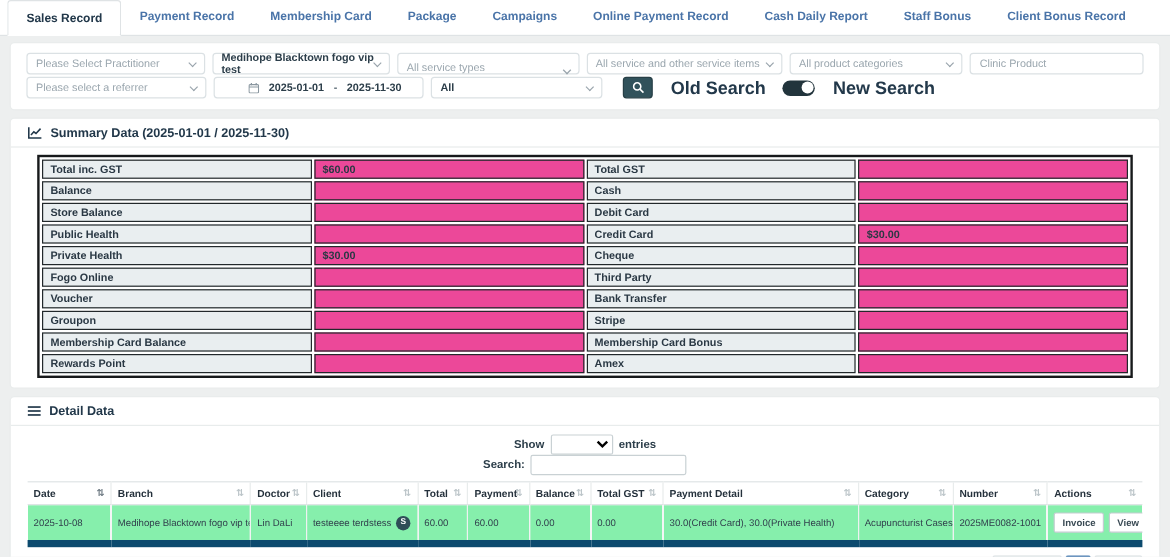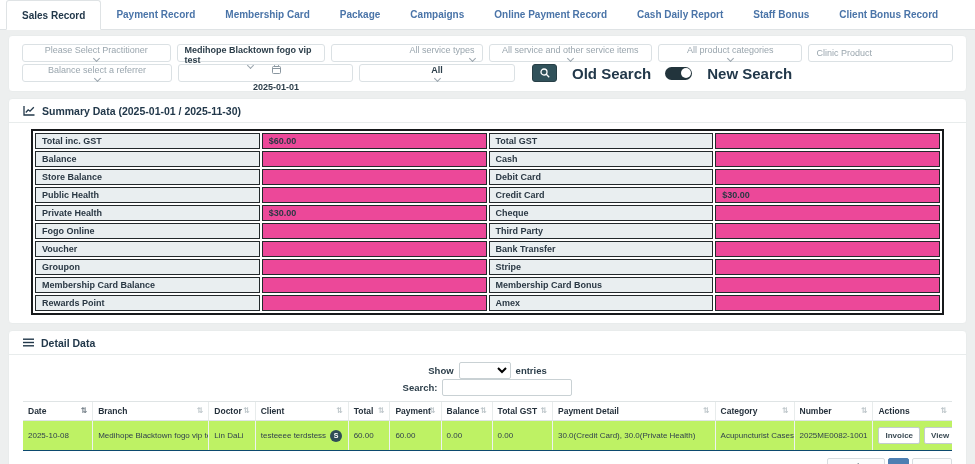--- a/index.html
+++ b/index.html
@@ -10,30 +10,30 @@
   .tabbar { height:30px; background:#ffffff; border-bottom:1px solid #dfe3e5; display:flex; align-items:stretch; padding-left:6px; }
   .tab { display:flex; align-items:center; padding:0 15px; font-size:10px; font-weight:700; color:#4a74a8; cursor:pointer; white-space:nowrap; }
   .tab.active { background:#fff; border:1px solid #dfe3e5; border-bottom-color:#fff; margin-bottom:-1px; border-radius:3px 3px 0 0; color:#22384a; position:relative; z-index:2; }
 
   .content { padding:5px 8px 0; display:flex; flex-direction:column; gap:6px; }
   .card { background:#fff; border-radius:4px; border:1px solid #e9ecec; }
 
   
   .filter-card { padding:6px 13px 7px; }
   .frow { display:flex; align-items:center; gap:6px; margin:2px 0; }
-  .fsel, .fdate, .finput { height:18px; border:1px solid #dbe1e4; border-radius:3px; background:#fff; display:flex; align-items:center; padding:0 7px; font-size:9px; color:#9aa6ae;flex-direction:column; }
+  .fsel, .fdate, .finput { height:18px; border:1px solid #dbe1e4; border-radius:3px; background:#fff; display:flex; align-items:center; padding:0 7px; font-size:9px; color:#9aa6ae; }
   .fsel { justify-content:space-between; cursor:pointer; }
   .fsel .val-dark { color:#2c3e4a; font-weight:700; }
   .fsel .val-mid  { color:#2c3e4a; font-weight:600; }
   .chev { width:5px; height:5px; border-right:1.3px solid #99a4ac; border-bottom:1.3px solid #99a4ac; transform:rotate(45deg); margin-top:-2px; flex:0 0 auto; }
   .finput { color:#2c3e4a; }
   .finput::placeholder { color:#9aa6ae; }
   .fdate { gap:8px; color:#2c3e4a; font-weight:600; cursor:pointer;padding-left:28px; }
   .fdate .sep { color:#5a6a74; }
-  .w150 { width:150px; } .w153 { width:153px;align-items:flex-end; } .w139 { width:165px; } .w146 { width:146px; } .w175 { width:175px; } .w143 { width:156px; }
+  .w150 { width:150px; } .w153 { width:153px;align-items:flex-end; } .w139 { width:165px; } .w146 { width:146px; } .w175 { width:175px; } .w143 { width:143px; }
   .search-btn { width:25px; height:18px; margin-left:11px; background:#31525b; border:1px solid #273f46; border-radius:3px; display:flex; align-items:center; justify-content:center; cursor:pointer; }
   .tog-label { font-size:15px; font-weight:700; color:#22384a; margin-left:9px; }
   .toggle { width:27px; height:13px; border-radius:7px; background:#22343c; margin-left:8px; position:relative; cursor:pointer; display:inline-block; }
   .toggle .knob { position:absolute; right:1.5px; top:1.5px; width:10px; height:10px; border-radius:50%; background:#fff; }
 
   
   .card-head { height:24px; display:flex; align-items:center; gap:7px; padding:0 14px; font-size:10.5px; font-weight:700; color:#22384a; border-bottom:1px solid #e8ecec; }
 
   
   .stable-wrap { padding:6px 22px 8px; }
@@ -46,21 +46,21 @@
   .controls { display:flex; justify-content:space-between; align-items:center; padding:7px 14px 5px; font-size:9.5px; font-weight:600; color:#2c3e4a;flex-direction:column; }
   .controls .grp { display:flex; align-items:center; gap:5px; }
   .entries-select { width:52px; height:17px; border:1px solid #c9d1d4; border-radius:2px; background:#fff; font-size:9px; }
   .search-input { width:130px; height:17px; border:1px solid #c9d1d4; border-radius:2px; padding:0 5px; font-size:9px; }
 
   .dtable { width:calc(100% - 28px); margin:0 14px; border-collapse:collapse; table-layout:fixed; }
   .dtable th { border-top:1px solid #dfe4e5; border-bottom:1px solid #dfe4e5; border-left:1px solid #e8ecec; padding:4px 5px; font-size:8.5px; font-weight:700; color:#25313c; text-align:left; white-space:nowrap; overflow:hidden; cursor:pointer; }
   .dtable th:first-child { border-left:none; }
   .dtable th .sort { float:right; color:#bcc5c9; font-size:8px; }
   .dtable th.sorted .sort { color:#6b7780; }
-  .dtable td { border-bottom:1px solid #0c4a6e; border-left:1px solid #eef1f1; background:#bef264; padding:6px 5px; font-size:8px; color:#31414d; white-space:nowrap; overflow:hidden; }
+  .dtable td { border-bottom:6px solid #0c4a6e; border-left:1px solid #eef1f1; background:#86efac; padding:6px 5px; font-size:8px; color:#31414d; white-space:nowrap; overflow:hidden; }
   .dtable td:first-child { border-left:none; }
   .badge { display:inline-flex; width:12px; height:12px; border-radius:50%; background:#2e4d57; color:#fff; font-size:7px; font-weight:700; align-items:center; justify-content:center; margin-left:4px; vertical-align:middle; }
   .btn-sm { border:1px solid #c3ccd0; background:#fff; border-radius:2px; font-size:8px; font-weight:600; color:#3a4a54; padding:3px 6px; margin-right:4px; cursor:pointer; font-family:inherit; }
 
   .dfooter { display:flex; justify-content:space-between; align-items:center; padding:7px 14px 6px; font-size:9.5px; font-weight:600; color:#2e3e49; }
   .pag { display:flex; align-items:center; gap:3px; }
   .pbtn { border:1px solid #d7dde0; background:#fcfdfd; color:#8a979e; font-size:9px; font-weight:600; padding:3px 9px; border-radius:2px; cursor:pointer; font-family:inherit; }
   .pnum { border:1px solid #4d7fb2; background:#4d7fb2; color:#fff; font-size:9px; font-weight:700; padding:3px 7px; border-radius:2px; cursor:pointer; font-family:inherit; }
 </style>
 </head>
@@ -100,21 +100,21 @@
       </div>
       <div class="fsel w146">
         <span>All product categories</span>
         <span class="chev"></span>
       </div>
       <input class="finput w146" placeholder="Clinic Product" style="">
     </div>
 
     <div class="frow">
       <div class="fsel w150">
-        <span>Balance select a referrer</span>
+        <span>Please select a referrer</span>
         <span class="chev"></span>
       </div>
       <div class="fdate w175">
         <span style="display:flex;">
           <svg width="9" height="9" viewBox="0 0 9 9">
               <rect x="0.5" y="1.5" width="8" height="7" rx="1" stroke="#8a97a0" fill="none"></rect>
               <line x1="0.5" y1="3.5" x2="8.5" y2="3.5" stroke="#8a97a0"></line>
               <line x1="2.5" y1="0.2" x2="2.5" y2="2" stroke="#8a97a0"></line>
               <line x1="6.5" y1="0.2" x2="6.5" y2="2" stroke="#8a97a0"></line>
             </svg>

